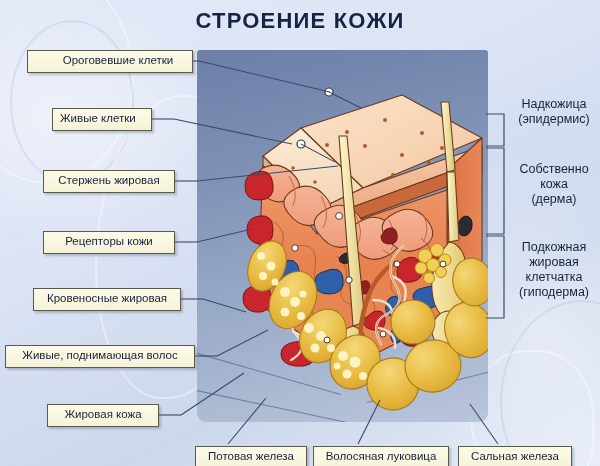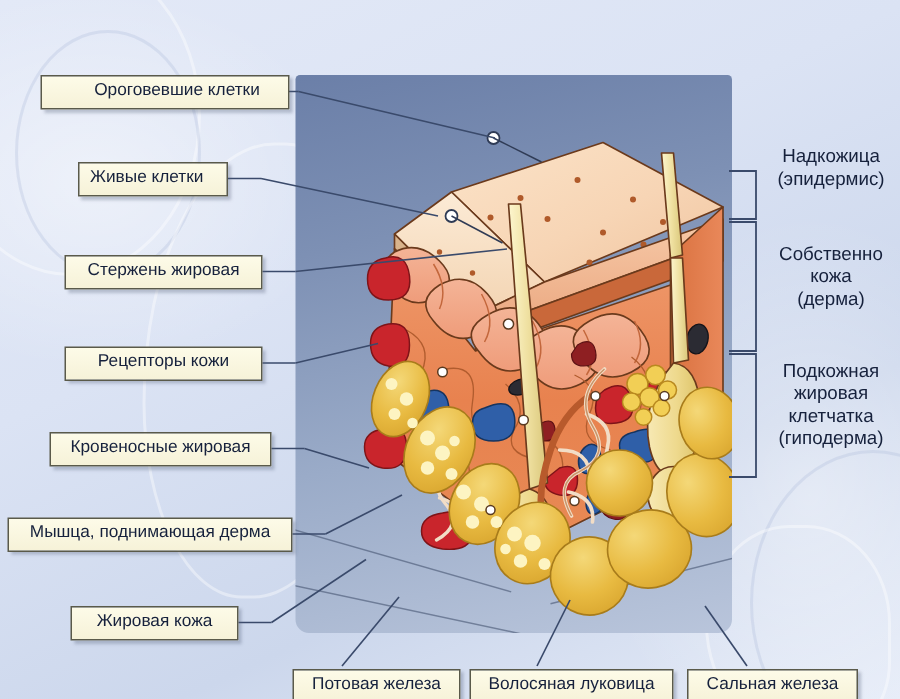--- a/index.html
+++ b/index.html
@@ -71,20 +71,21 @@
 <body>
 
 <div id="stage">
 
   <div class="wm" style="left:-40px; top:-30px; width:170px; height:210px;"></div>
   <div class="wm b" style="left:10px;  top:20px;  width:120px; height:160px;"></div>
   <div class="wm" style="left:95px;  top:95px;  width:150px; height:300px; border-radius:60% 40% 55% 45%;"></div>
   <div class="wm b" style="left:500px; top:300px; width:160px; height:200px;"></div>
   <div class="wm" style="left:470px; top:350px; width:120px; height:140px; border-radius:50% 50% 40% 60%;"></div>
 
+  <div id="title">СТРОЕНИЕ  КОЖИ</div>
 
   <div id="panel">
 
     <div class="floorline" style="left:-10px; top:300px; width:160px; transform:rotate(16deg);"></div>
     <div class="floorline" style="left:-10px; top:338px; width:190px; transform:rotate(12deg);"></div>
 
     <div class="floorline" style="left:170px; top:352px; width:150px; transform:rotate(-14deg);"></div>
     <div class="floorline" style="left:215px; top:318px; width:110px; transform:rotate(-18deg);"></div>
 
     <svg width="291" height="372" viewBox="0 0 291 372" style="position:absolute;left:0;top:0;">
@@ -341,21 +342,21 @@
       <path d="M486 148 H504 V234 H486" fill="none" stroke="#3a4a6b" stroke-width="1.2"></path>
       <path d="M486 236 H504 V318 H486" fill="none" stroke="#3a4a6b" stroke-width="1.2"></path>
     </svg>
 
   <div id="labels-left">
       <div class="lbl" style="left: 27px; top: 50px; width: 134px; text-align: center; padding-left: 23px;">Ороговевшие клетки</div>
       <div class="lbl" style="left: 52px; top: 108px; width: 84px; text-align: left;">Живые клетки</div>
       <div class="lbl" style="left: 43px; top: 170px; width: 116px; text-align: center;">Стержень жировая</div>
       <div class="lbl" style="left: 43px; top: 231px; width: 116px; text-align: center;">Рецепторы кожи</div>
       <div class="lbl" style="left: 33px; top: 288px; width: 132px; text-align: center;">Кровеносные жировая</div>
-      <div class="lbl" style="left: 5px; top: 345px; width: 174px; text-align: center;">Мышца, поднимающая дерма</div>
+      <div class="lbl" style="left: 5px; top: 345px; width: 174px; text-align: center;">Живые, поднимающая волос</div>
       <div class="lbl" style="left: 47px; top: 404px; width: 96px; text-align: center;">Жировая кожа</div>
     </div>
   <div id="labels-bottom">
       <div class="lbl" style="left: 195px; top: 446px; width: 96px; text-align: center;">Потовая железа</div>
       <div class="lbl" style="left: 313px; top: 446px; width: 120px; text-align: center;">Волосяная луковица</div>
       <div class="lbl" style="left: 458px; top: 446px; width: 98px; text-align: center;">Сальная железа</div>
     </div>
   <div id="labels-right">
       <div class="rlbl" style="left: 510px; top: 97px; width: 88px;">Надкожица
 (эпидермис)</div>

